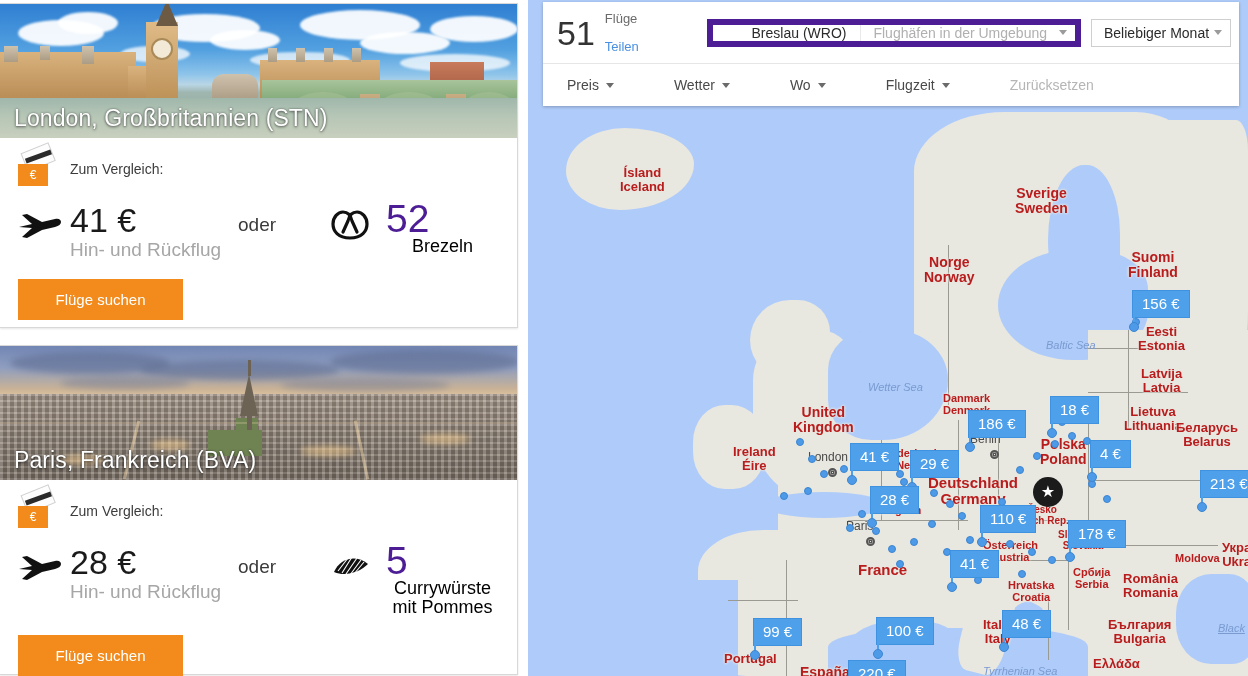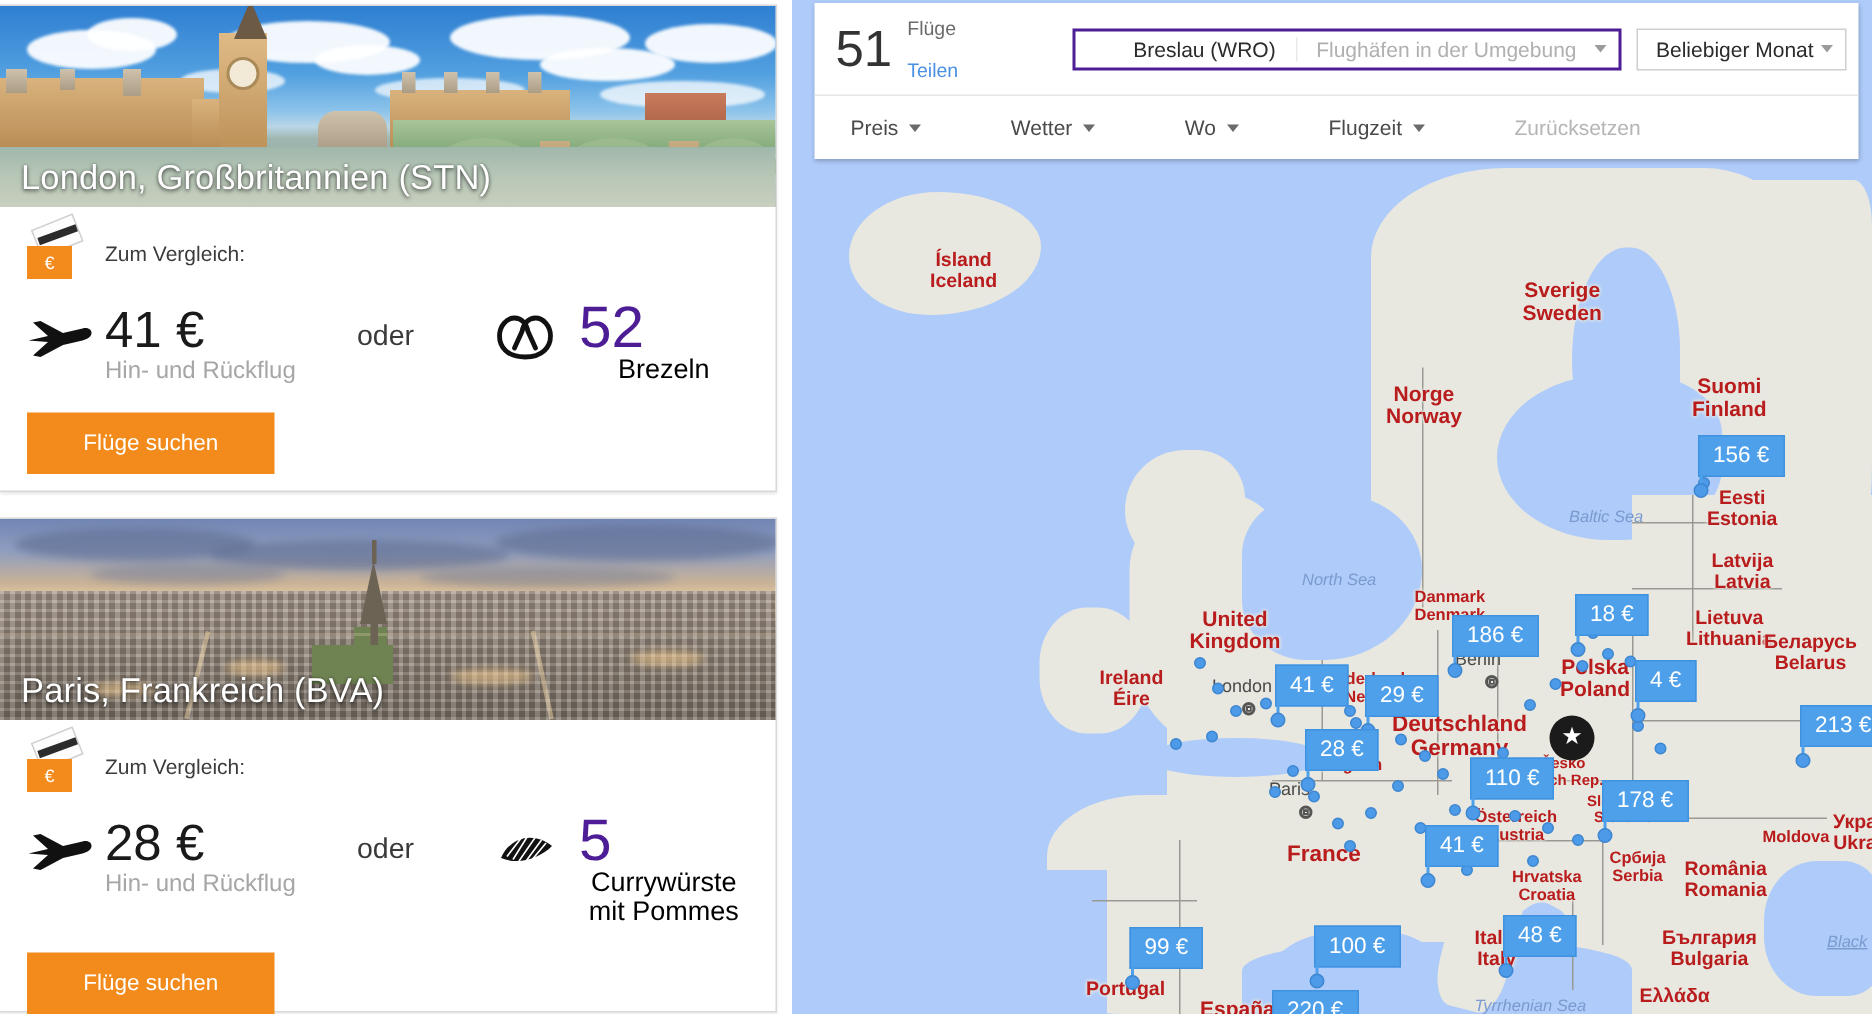--- a/index.html
+++ b/index.html
@@ -97,21 +97,21 @@
     position:absolute; left:0; top:12px; width:30px; height:22px;
     background:#f28b1c; color:#fff; font-size:12px;
     display:flex; align-items:center; justify-content:center;
   }
   .compare-label { font-size:14px; color:#3c3c3c; }
 
   .price-row { display:flex; align-items:flex-start; margin-top: 16px; }
   .plane-icon { width: 52px; flex:none; padding-top: 10px; }
   .price-block { width: 168px; }
   .price-main { font-size: 34px; color:#1a1a1a; line-height: 36px; font-weight: 400; }
-  .price-sub  { font-size: 16px; color:#a6a6a6; margin-top: 1px; }
+  .price-sub  { font-size: 19px; color:#a6a6a6; margin-top: 1px; }
   .oder { font-size: 19px; color:#3a3a3a; padding-top: 12px; width: 92px; }
   .alt-icon { width: 56px; flex:none; padding-top: 6px; }
   .alt-block { flex: 1; }
   .alt-main { font-size: 39px; color:#4c1d95; line-height: 34px; }
   .alt-sub { font-size: 18px; color:#000000; margin-top:1px; line-height: 19px; text-align: center; }
 
   .search-btn {
     margin: 18px 0 0 0;
     width: 165px; height: 41px;
     background:#f28b1c; color:#fff;
@@ -187,21 +187,21 @@
   }
   .tb-top { display:flex; align-items:center; height:62px; padding:0 8px 0 14px;
             border-bottom:1px solid #e6e6e6; }
   .count-num { font-size:34px; color:#333; font-weight:300; line-height:36px; }
   .count-txt { margin-left:10px; line-height:16px; }
   .count-flights { font-size:13px; color:#6b6b6b; }
   .count-share { font-size:13px; color:#4a90e2; cursor:pointer;margin-top:12px; }
   .tb-fields { margin-left:auto; display:flex; align-items:center; gap:10px; }
   .origin-box {
     display:flex; align-items:center; height:28px;
-    border:2px solid #4c1d95; background:#fff;padding-left:25px;
+    border:6px solid #4c1d95; background:#fff;padding-left:25px;
   }
   .origin-val { padding:0 14px; font-size:14px; color:#2b2b2b; border-right:1px solid #e9e9e9;}
   .origin-ph { padding:0 8px 0 12px; font-size:14px; color:#b0b0b0; }
   .caret { width:0;height:0;border-left:4px solid transparent;border-right:4px solid transparent;
            border-top:5px solid #9b9b9b; margin:0 8px 0 4px; }
   .month-box {
     display:flex; align-items:center; height:28px; min-width:140px;
     border:1px solid #cfcfcf; background:#fff; padding-left:12px;
   }
   .month-val { font-size:14px; color:#2b2b2b; }
@@ -463,21 +463,21 @@
 Éire</div>
         <div class="map-label" style="left: 330px; top: 562px; font-size: 15px;">France</div>
         <div class="map-label" style="left: 272px; top: 665px; font-size: 14px;">España</div>
         <div class="map-label" style="left: 196px; top: 652px; font-size: 13px;">Portugal</div>
         <div class="map-label" style="left: 487px; top: 505px; font-size: 10px;">Česko
 Czech Rep.</div>
         <div class="map-label" style="left: 530px; top: 530px; font-size: 10px;">Slovensko
 Slovakia</div>
       </div>
     <div id="map-sea-labels">
-        <div class="sea-label" style="left: 340px; top: 381px;">North Sea</div>
+        <div class="sea-label" style="left: 340px; top: 381px;">Wetter Sea</div>
         <div class="sea-label" style="left: 518px; top: 339px;">Baltic Sea</div>
         <div class="sea-label" style="left: 455px; top: 665px;">Tyrrhenian Sea</div>
         <div class="sea-label" style="left: 690px; top: 622px; text-decoration: underline;">Black</div>
       </div>
     <div id="map-cities">
         <div class="city-dot" style="left: 300px; top: 468px;"></div>
         <div class="city-label" style="left: 280px; top: 450px;">London</div>
         <div class="city-dot" style="left: 338px; top: 537px;"></div>
         <div class="city-label" style="left: 318px; top: 519px;">Paris</div>
         <div class="city-dot" style="left: 462px; top: 450px;"></div>

